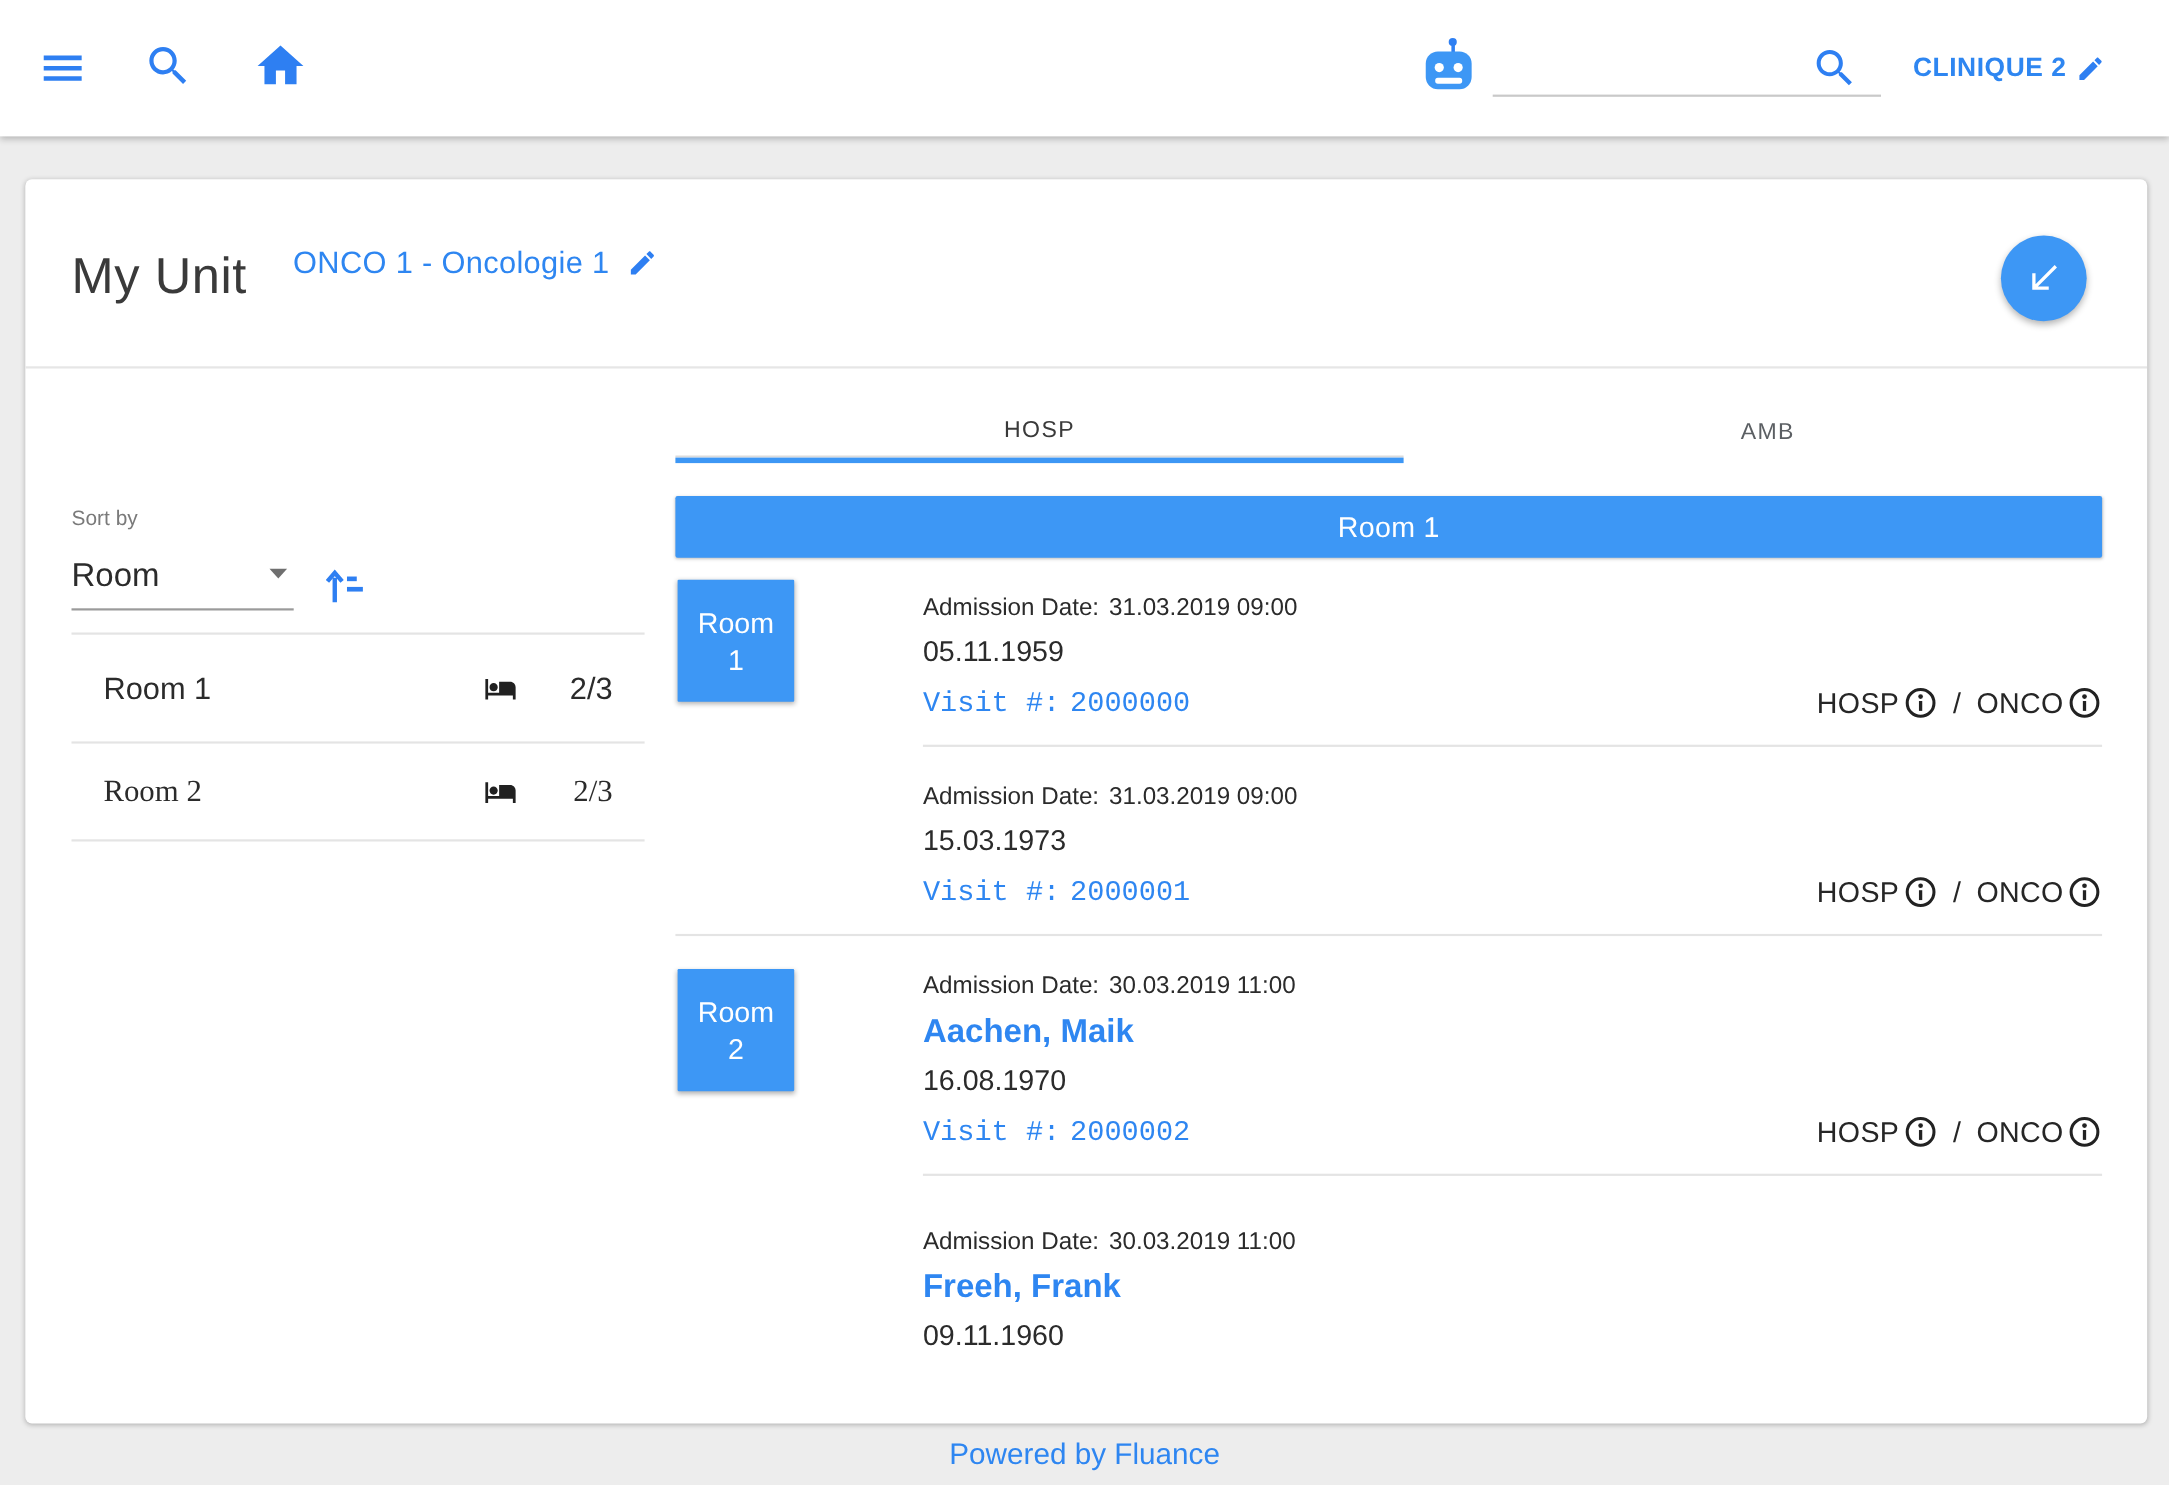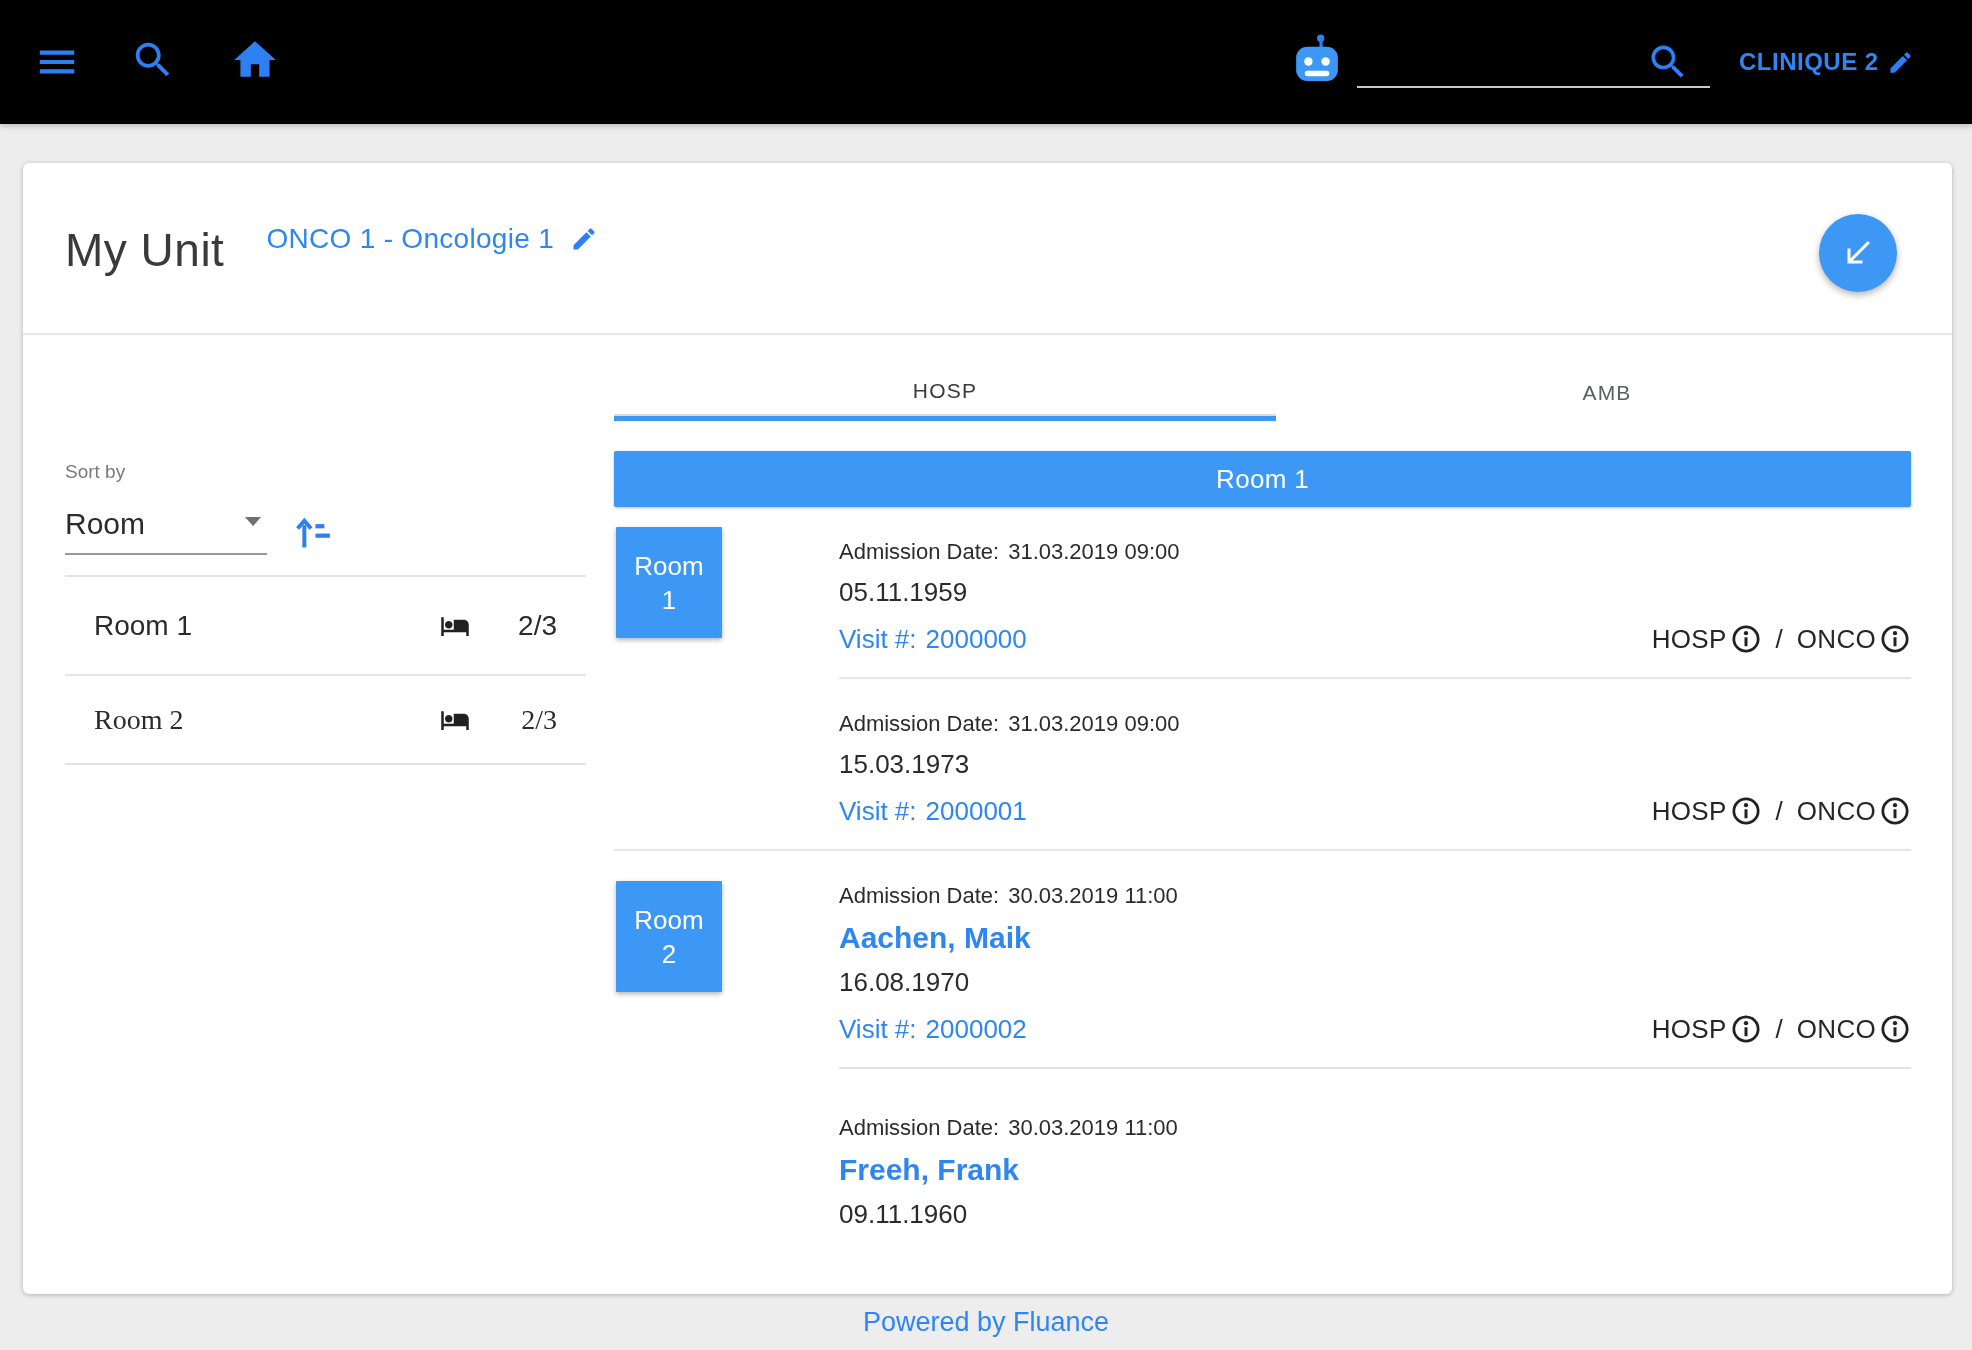--- a/index.html
+++ b/index.html
@@ -17,21 +17,21 @@
     background:var(--page-bg);
     font-family:"Liberation Sans", sans-serif;
     color:var(--text-dark);
     overflow:hidden;
   }
   svg{display:block;}
 
   
   .topbar{
     position:absolute;left:0;top:0;width:1972px;height:124px;
-    background:#000000;box-shadow:0 2px 6px rgba(0,0,0,.24);z-index:10;
+    background:#ffffff;box-shadow:0 2px 6px rgba(0,0,0,.24);z-index:10;
   }
   .tb-icon{position:absolute;cursor:pointer;}
   .tb-menu{left:34px;top:39px;}
   .tb-search{left:130px;top:37px;}
   .tb-home{left:230px;top:35px;}
   .tb-robot{left:1290px;top:32px;}
   .tb-input{
     position:absolute;left:1357px;top:40px;width:353px;height:48px;
     border:none;outline:none;border-bottom:2px solid #c9c9c9;
     background:transparent;font:24px "Liberation Sans",sans-serif;color:var(--text-dark);
@@ -124,21 +124,21 @@
   .entry.entry-last{padding-top:48px;}
   .group-divider{width:1297px;height:2px;background:var(--divider);}
   .adm-line{font-size:22px;color:var(--text-dark);line-height:22px;}
   .adm-value{margin-left:9px;}
   .patient-name{
     margin-top:16px;font-size:30px;font-weight:700;color:var(--blue-link);
     line-height:30px;cursor:pointer;
   }
   .dob-line{margin-top:16px;font-size:26px;color:var(--text-dark);line-height:26px;}
   .visit-row{margin-top:18px;display:flex;justify-content:space-between;align-items:center;height:32px;}
-  .visit-line{font-size:26px;color:var(--blue-link);cursor:pointer;}
+  .visit-line{font-size:26px;color:var(--blue-link);cursor:pointer;font-family:Liberation Mono, monospace;}
   .visit-value{margin-left:9px;}
   .tags{display:flex;align-items:center;}
   .tag-text{font-size:26px;color:#262626;letter-spacing:.3px;}
   .info-icon{margin-left:3px;cursor:pointer;}
   .tag-sep{font-size:26px;color:#262626;margin:0 14px;}
 
   
   .footer{
     position:absolute;left:0;top:1294px;width:1972px;height:56px;
     display:flex;align-items:center;justify-content:center;

